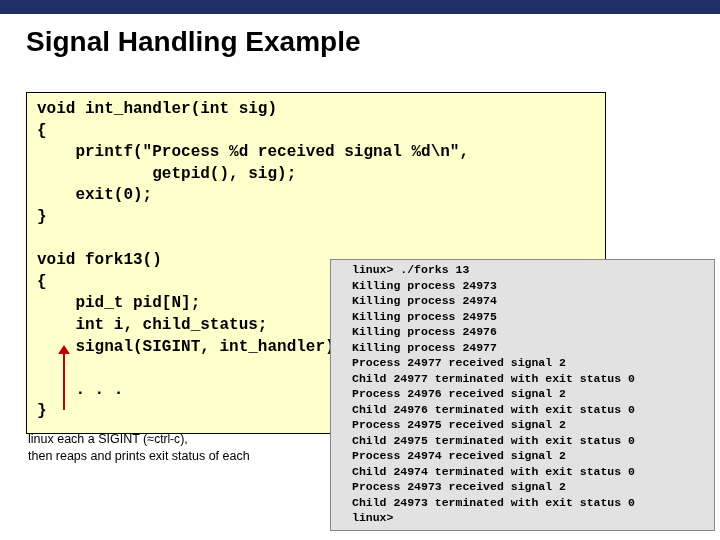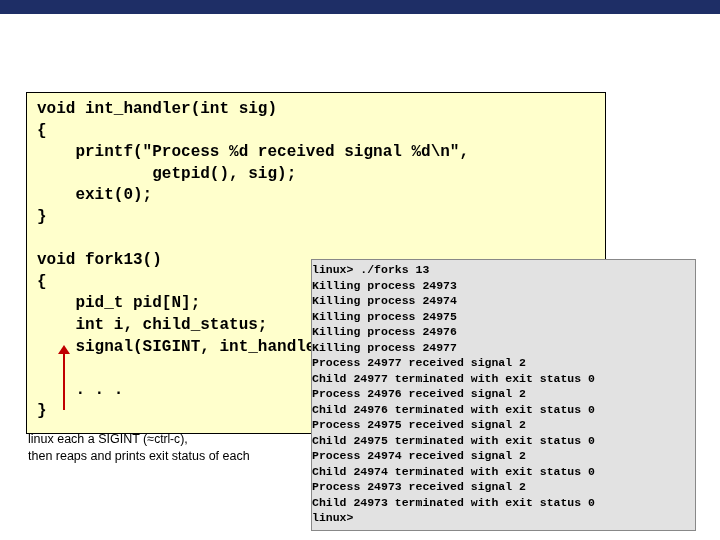--- a/index.html
+++ b/index.html
@@ -26,26 +26,26 @@
     left: 28px;
     top: 415px;
     width: 290px;
     font-size: 12.5px;
     line-height: 1.3;
     color: #000;
   }
   .note .mono { font-family: Liberation Sans, sans-serif; font-size: 12px; text-align: right; }
   .outputbox {
     position: absolute;
-    left: 311px;
+    left: 330px;
     top: 259px;
     width: 385px;
     background: #e2e2e2;
     border: 1px solid #888;
-    padding: 2px 6px 4px 0;
+    padding: 2px 6px 4px 21px;
     font-family: "Courier New", monospace;
     font-size: 11.5px;
     font-weight: bold;
     line-height: 1.35;
     white-space: pre;
   }
   .arrow {
     position: absolute;
     left: 63px;
     top: 350px;
@@ -61,20 +61,21 @@
     border-left: 6px solid transparent;
     border-right: 6px solid transparent;
     border-bottom: 9px solid #c00000;
   }
 </style>
 </head>
 <body>
 
 <div class="container">
   <div class="topbar"></div>
+  <div class="title">Signal Handling Example</div>
 
   <div class="codebox">void int_handler(int sig)
 {
     printf("Process %d received signal %d\n",
             getpid(), sig);
     exit(0);
 }
 
 void fork13()
 {

